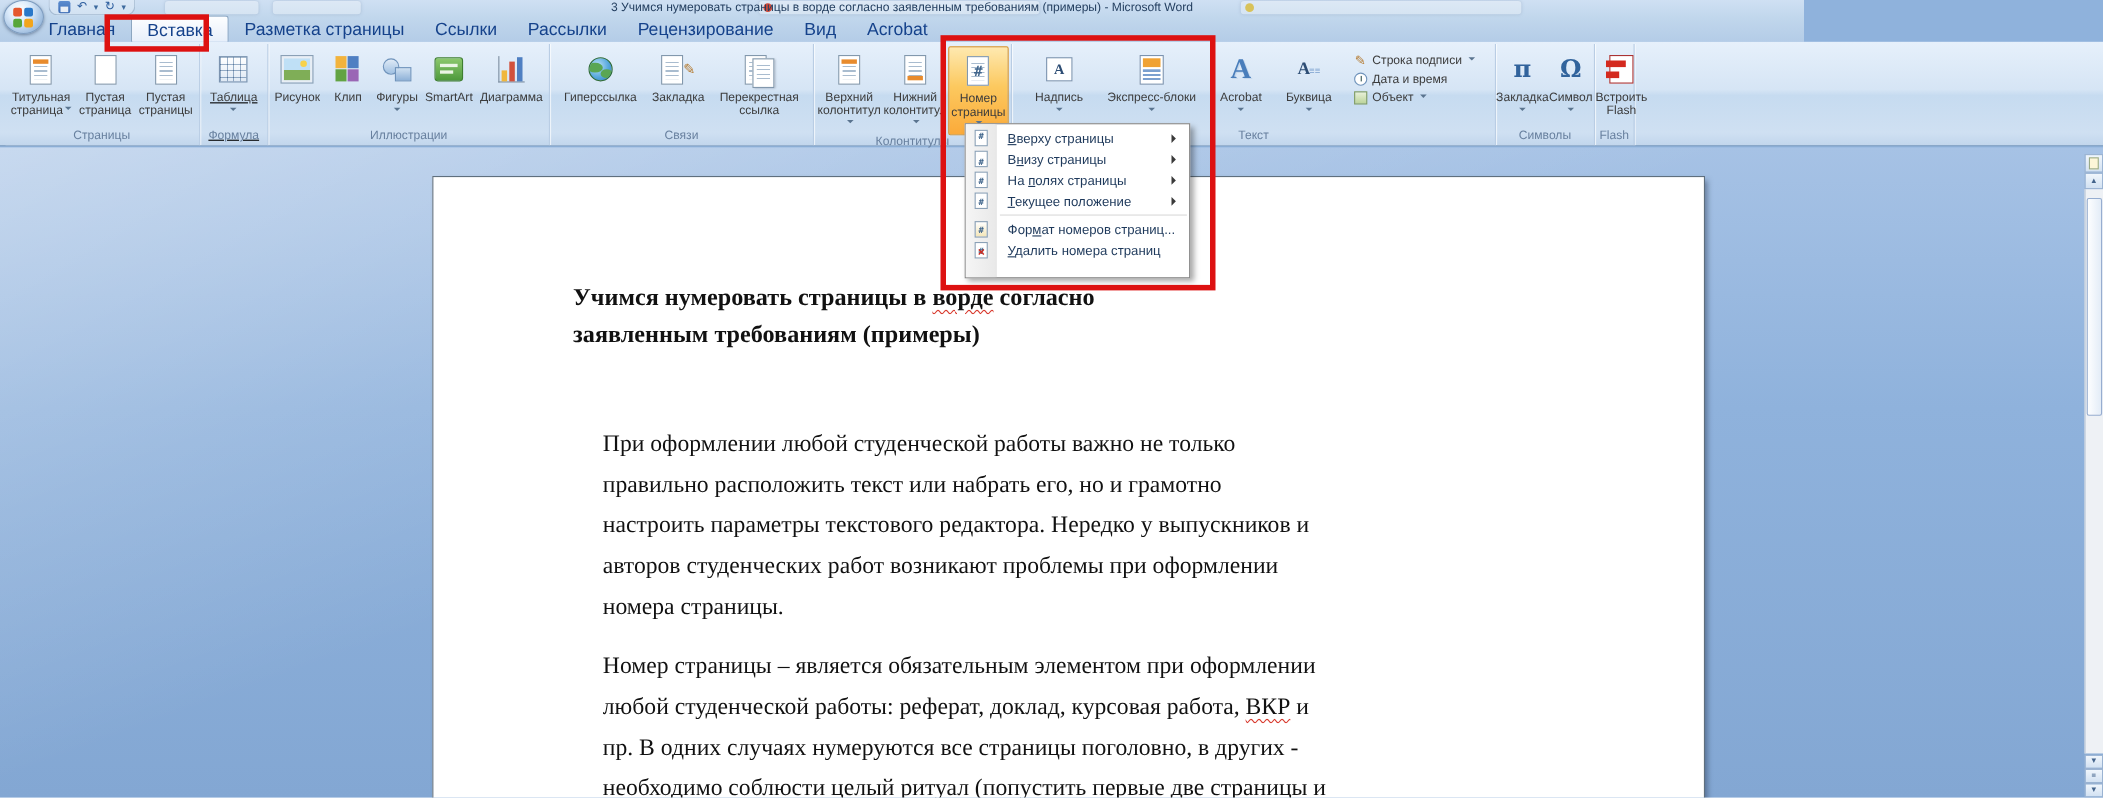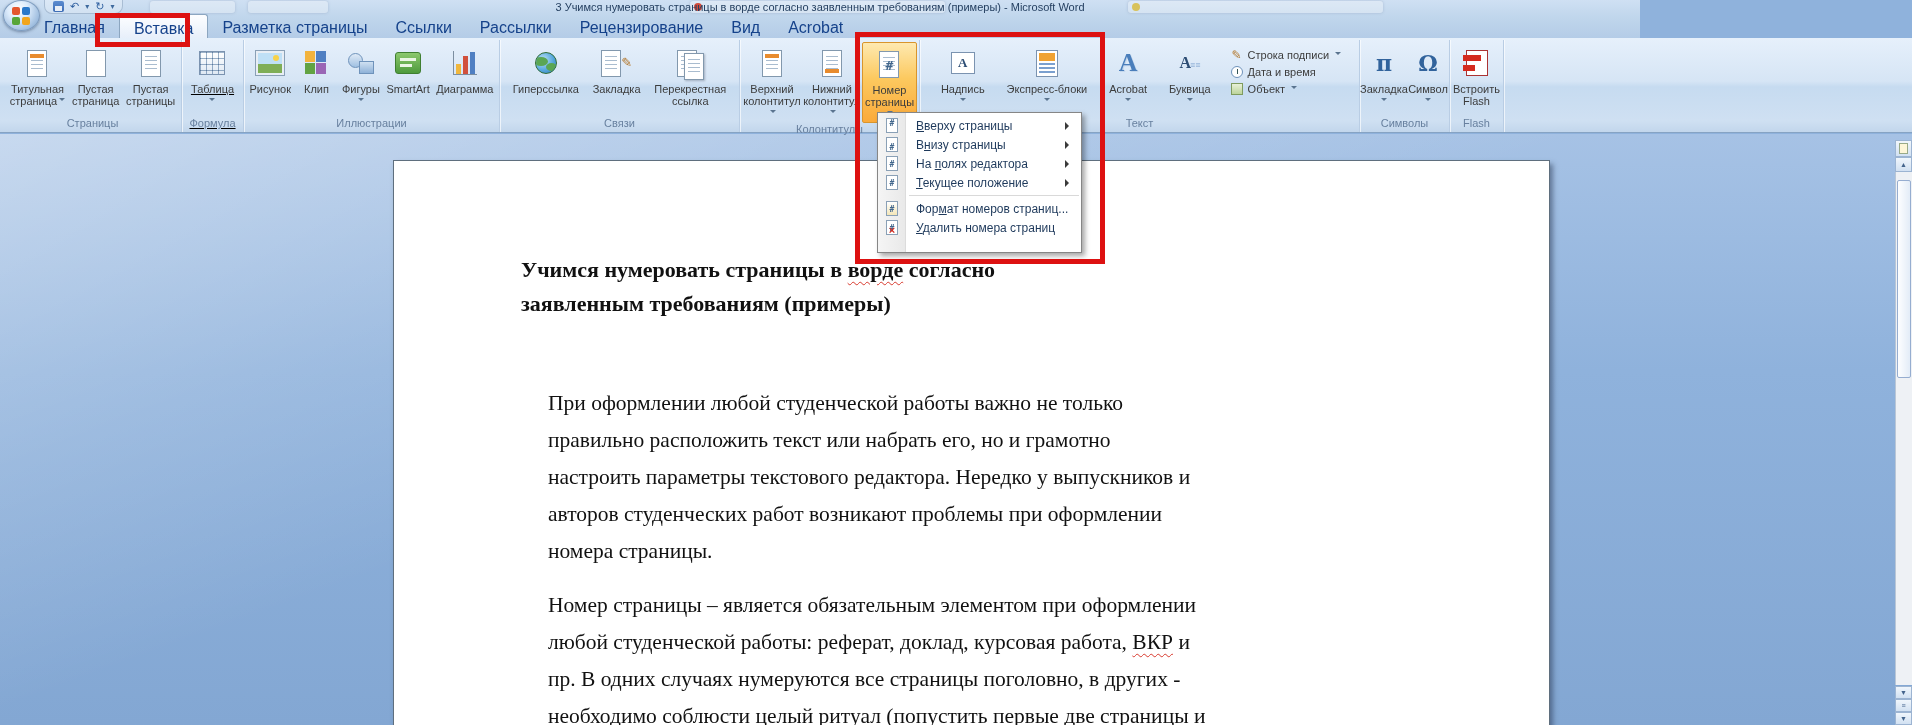--- a/index.html
+++ b/index.html
@@ -418,21 +418,21 @@
         <span class="ic">
             <span class="mathgl">Ω</span>
           </span>
         <span>Символ</span>
         <span class="ddb"></span>
       </div>
     </div>
     <div class="glabel">Символы</div>
   </div>
 
-  <div class="rgroup" style="width:54px;">
+  <div class="rgroup" style="width:36px;">
     <div class="gbody">
       <div class="bigbtn">
         <span class="ic">
             <span class="flashic"></span>
           </span>
         <span>Встроить</span>
         <span>Flash</span>
       </div>
     </div>
     <div class="glabel">Flash</div>
@@ -484,21 +484,21 @@
       </span>
     <span class="mlabel"><span>В</span><u>н</u><span>изу страницы</span></span>
     <span class="subarr"></span>
   </div>
   <div class="mi">
     <span class="mic">
         <span class="mdoc pos-m">
           <span>#</span>
         </span>
       </span>
-    <span class="mlabel"><span>На </span><u>п</u><span>олях редактора</span></span>
+    <span class="mlabel"><span>На </span><u>п</u><span>олях страницы</span></span>
     <span class="subarr"></span>
   </div>
   <div class="mi">
     <span class="mic">
         <span class="mdoc pos-c">
           <span>#</span>
         </span>
       </span>
     <span class="mlabel"><span></span><u>Т</u><span>екущее положение</span></span>
     <span class="subarr"></span>

